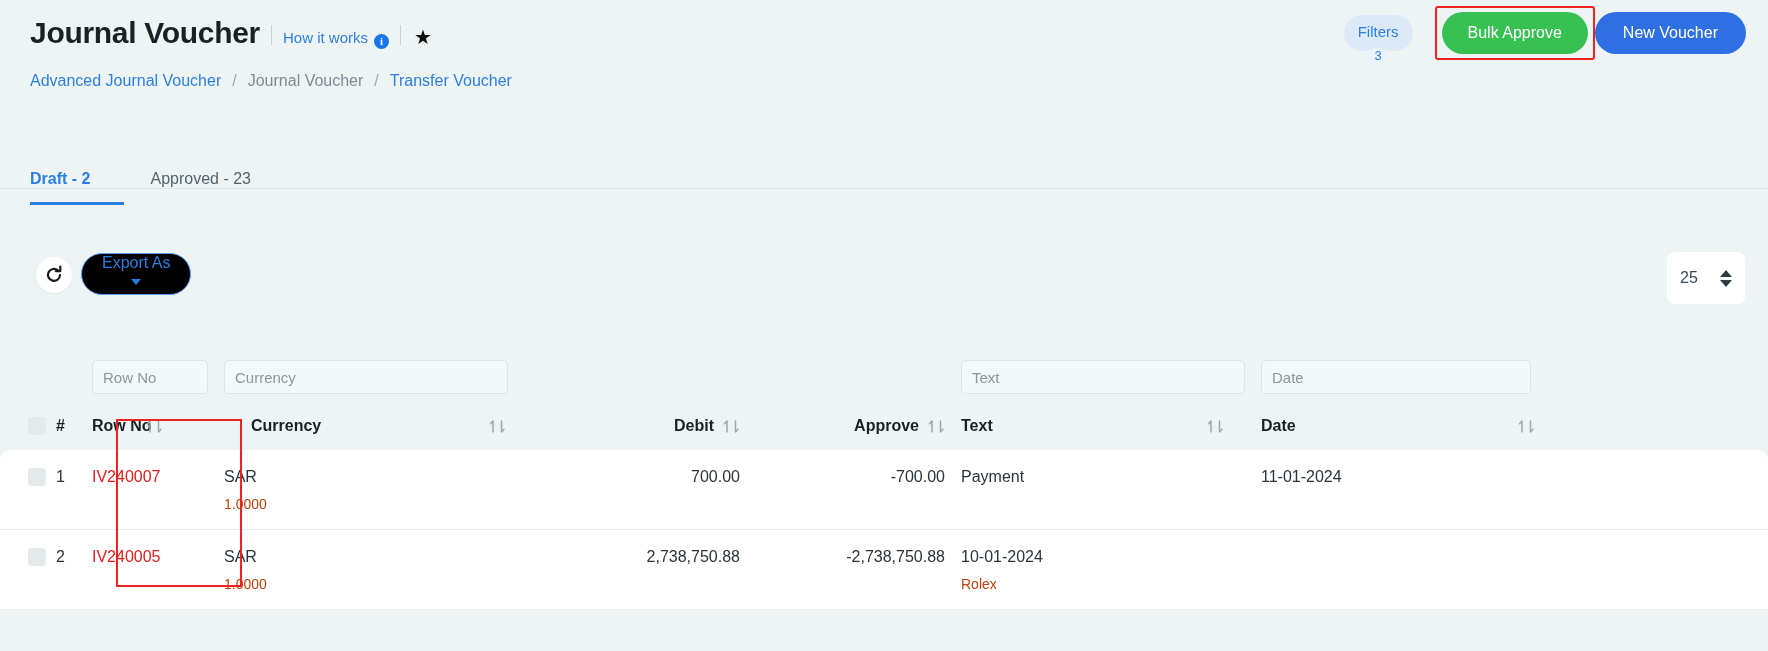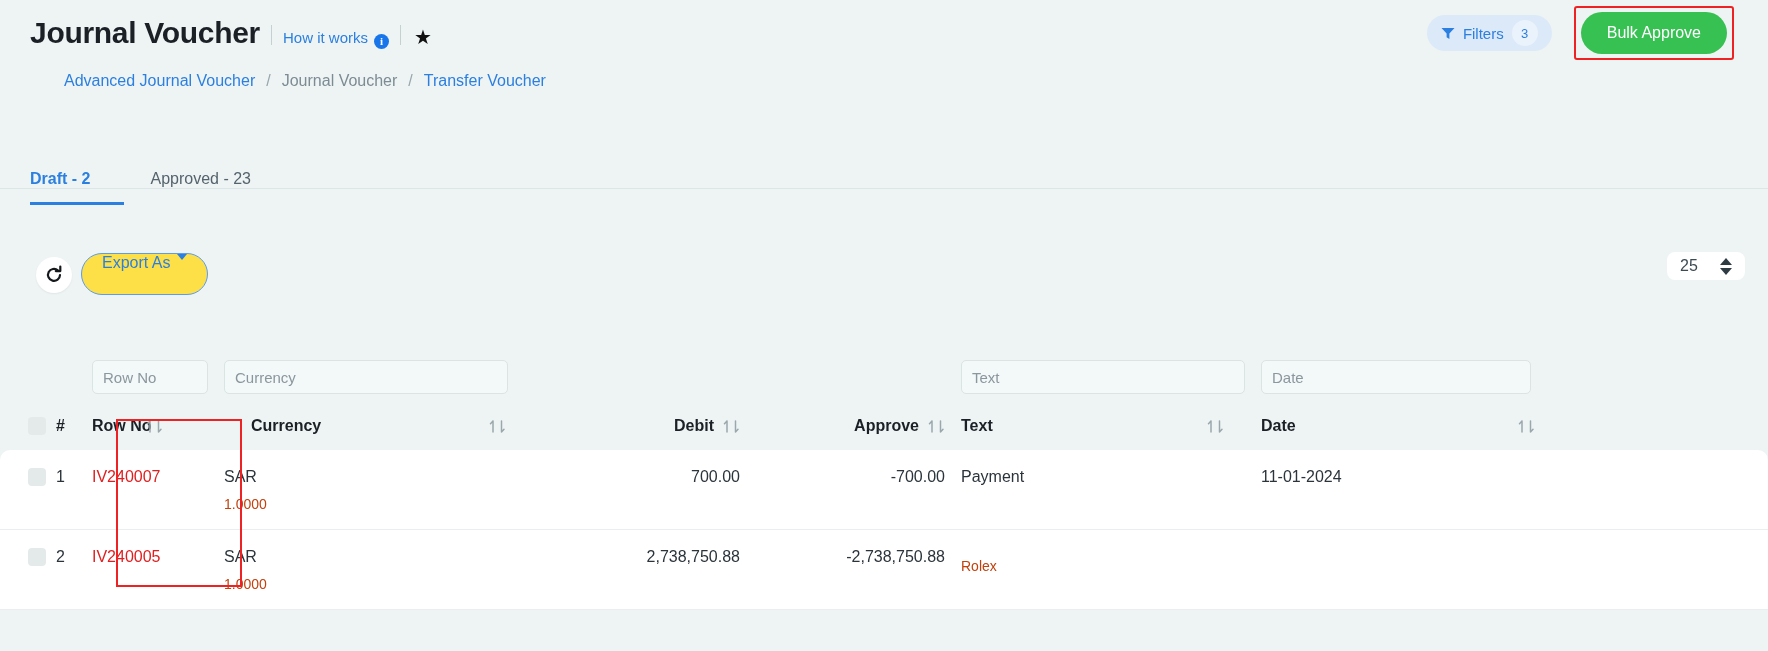--- a/index.html
+++ b/index.html
@@ -37,46 +37,46 @@
     margin-left: 6px; position: relative; top: 2px;
   }
   .star-icon { font-size: 20px; color: #111; line-height: 1; margin-left: 2px; position: relative; top: 1px;}
 
   .header-actions {
     margin-left: auto; display: flex; align-items: center; gap: 0; padding-right: 22px;
   }
   .filters-chip {
     display: flex; align-items: center; gap: 8px;
     background: #dce9f8; border-radius: 20px;
-    height: 36px; padding: 0 14px 0 14px; margin-right: 22px;
+    height: 36px; padding: 0 14px 0 14px; margin-right: 22px; flex-direction: column;
   }
   .funnel-icon { width: 14px; height: 13px; display:block; }
   .filters-label { font-size: 15px; color: #2b7fe0; }
   .filters-count {
     display: inline-flex; align-items: center; justify-content: center;
     min-width: 26px; height: 26px; border-radius: 50%;
     background: #eaf2fc; color: #2b7fe0; font-size: 13px;
   }
   .bulk-wrap {
     border: 2px solid #ee2222; padding: 4px 5px; border-radius: 3px;
-    margin-right: 12px; display: flex; align-items: center;
+    display: flex; align-items: center;
     background: transparent;
   }
   .btn {
     border: none; border-radius: 22px; height: 42px; padding: 0 26px;
     font-size: 16px; color: #fff; cursor: pointer; white-space: nowrap;
     font-family: "Liberation Sans", sans-serif;
   }
   .btn-green { background: #36c152; }
   .btn-blue  { background: #2f6fe4; padding: 0 28px; }
 
   
   .breadcrumb {
     position: absolute; left: 30px; top: 72px;
-    display: flex; align-items: center; font-size: 16px; gap: 0; margin-left: 34px;
+    display: flex; align-items: center; font-size: 16px; gap: 0;
   }
   .crumb-link { color: #2b7fe0; text-decoration: none; }
   .crumb-current { color: #7c8b94; }
   .crumb-sep { color: #9aa7ad; margin: 0 11px; }
 
   
   .tabs {
     position: absolute; left: 0; top: 134px; width: 1768px; height: 55px;
     display: flex; align-items: flex-start;
     border-bottom: 1px solid #dde6e6;
@@ -97,32 +97,33 @@
   .toolbar { position: absolute; left: 0; top: 250px; width: 1768px; height: 60px; }
   .refresh-btn {
     position: absolute; left: 36px; top: 7px;
     width: 36px; height: 36px; border-radius: 50%; background: #fff;
     border: none; cursor: pointer; display: flex; align-items: center; justify-content: center;
     box-shadow: 0 1px 2px rgba(0,0,0,0.06);
   }
   .export-btn {
     position: absolute; left: 81px; top: 3px;
     height: 42px; padding: 0 20px; border-radius: 21px;
-    background: #fde047; border: 1px solid #5b9bf0; color: #2b7fe0;
-    font-size: 16px; cursor: pointer; display: flex; align-items: flex-start; gap: 7px;
+    background: #000000; border: 1px solid #5b9bf0; color: #2b7fe0;
+    font-size: 16px; cursor: pointer; display: flex; align-items: center; gap: 7px;
     font-family: "Liberation Sans", sans-serif;
+    flex-direction: column;
   }
   .caret-down {
     width: 0; height: 0; border-left: 5px solid transparent;
     border-right: 5px solid transparent; border-top: 6px solid #2b7fe0;
     display: inline-block;
   }
   .page-size {
     position: absolute; right: 23px; top: 2px;
-    background: #fff; border-radius: 8px; height: 28px; width: 78px;
+    background: #fff; border-radius: 8px; height: 52px; width: 78px;
     display: flex; align-items: center; justify-content: space-between;
     padding: 0 13px; cursor: pointer;
   }
   .page-size-val { font-size: 16px; color: #3c4a52; }
   .stepper { display: flex; flex-direction: column; gap: 3px; align-items: center; }
   .stepper i { display: block; width: 0; height: 0; border-left: 6px solid transparent; border-right: 6px solid transparent; }
   .stepper .up { border-bottom: 7px solid #2f3b43; }
   .stepper .dn { border-top: 7px solid #2f3b43; }
 
   
@@ -192,20 +193,21 @@
           <path d="M0.5 1 L13.5 1 L8.4 6.6 L8.4 12 L5.6 10.3 L5.6 6.6 Z" fill="#2b7fe0"></path>
         </svg>
         <span class="filters-label">Filters</span>
         <span class="filters-count">3</span>
       </div>
 
       <div class="bulk-wrap">
         <button class="btn btn-green">Bulk Approve</button>
       </div>
 
+      <button class="btn btn-blue">New Voucher</button>
     </div>
   </div>
 
   <div class="breadcrumb">
     <a class="crumb-link">Advanced Journal Voucher</a>
     <span class="crumb-sep">/</span>
     <span class="crumb-current">Journal Voucher</span>
     <span class="crumb-sep">/</span>
     <a class="crumb-link">Transfer Voucher</a>
   </div>
@@ -332,20 +334,21 @@
         <div class="c-row td">
           <a class="rowno-link">IV240005</a>
         </div>
         <div class="c-cur td">
           <div>SAR</div>
           <div class="sub">1.0000</div>
         </div>
         <div class="c-deb td num-right">2,738,750.88</div>
         <div class="c-cre td num-right">-2,738,750.88</div>
         <div class="c-date td">
+          <div>10-01-2024</div>
           <div class="sub">Rolex</div>
         </div>
       </div>
 
     </div>
   </div>
 
   <div class="red-box"></div>
 
 </div>

